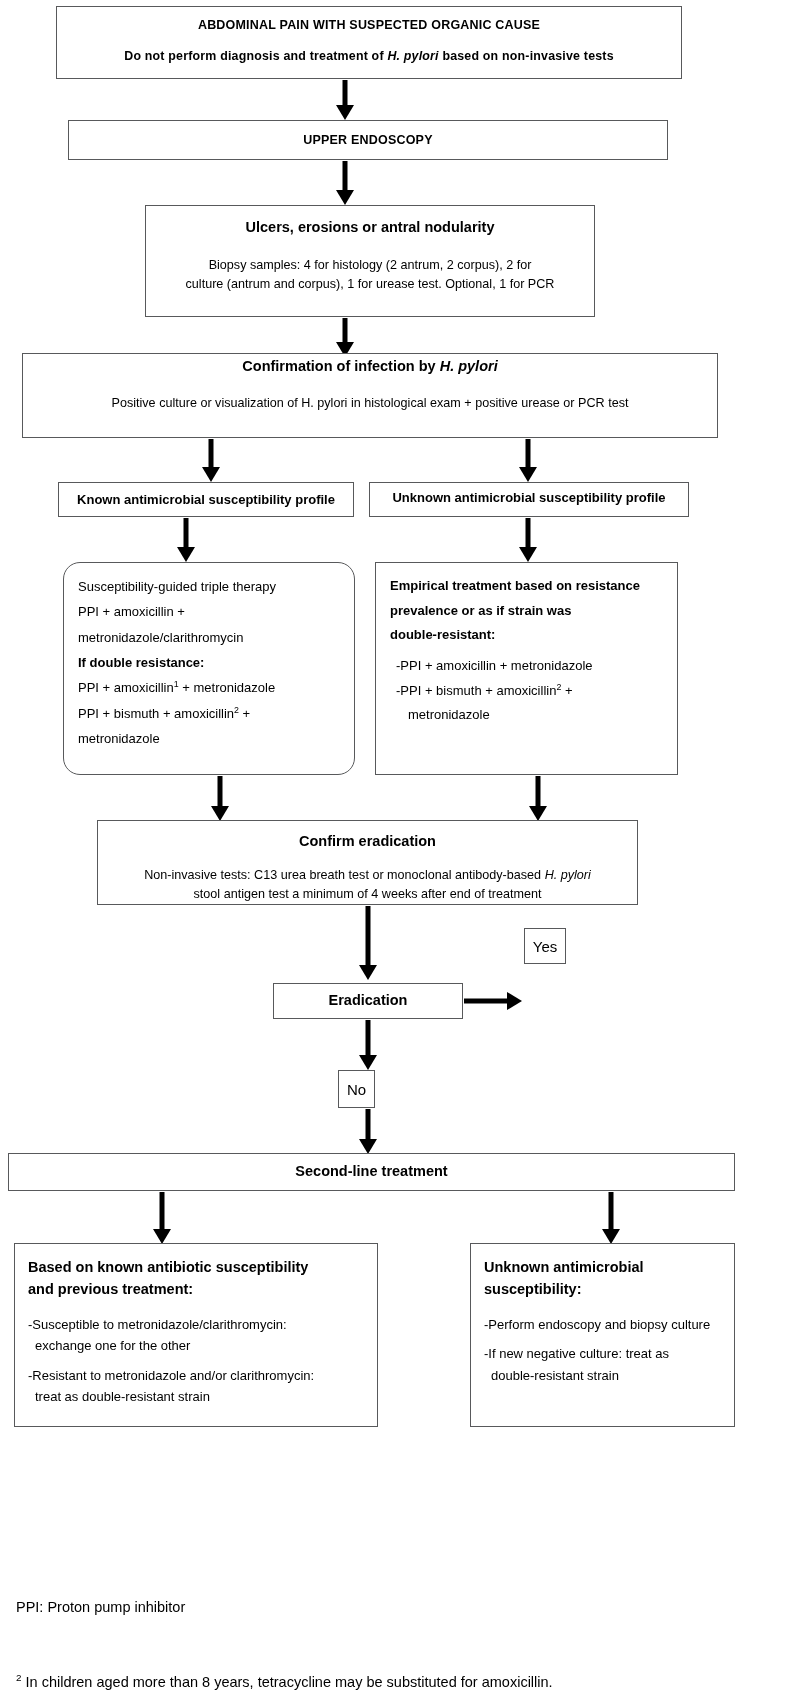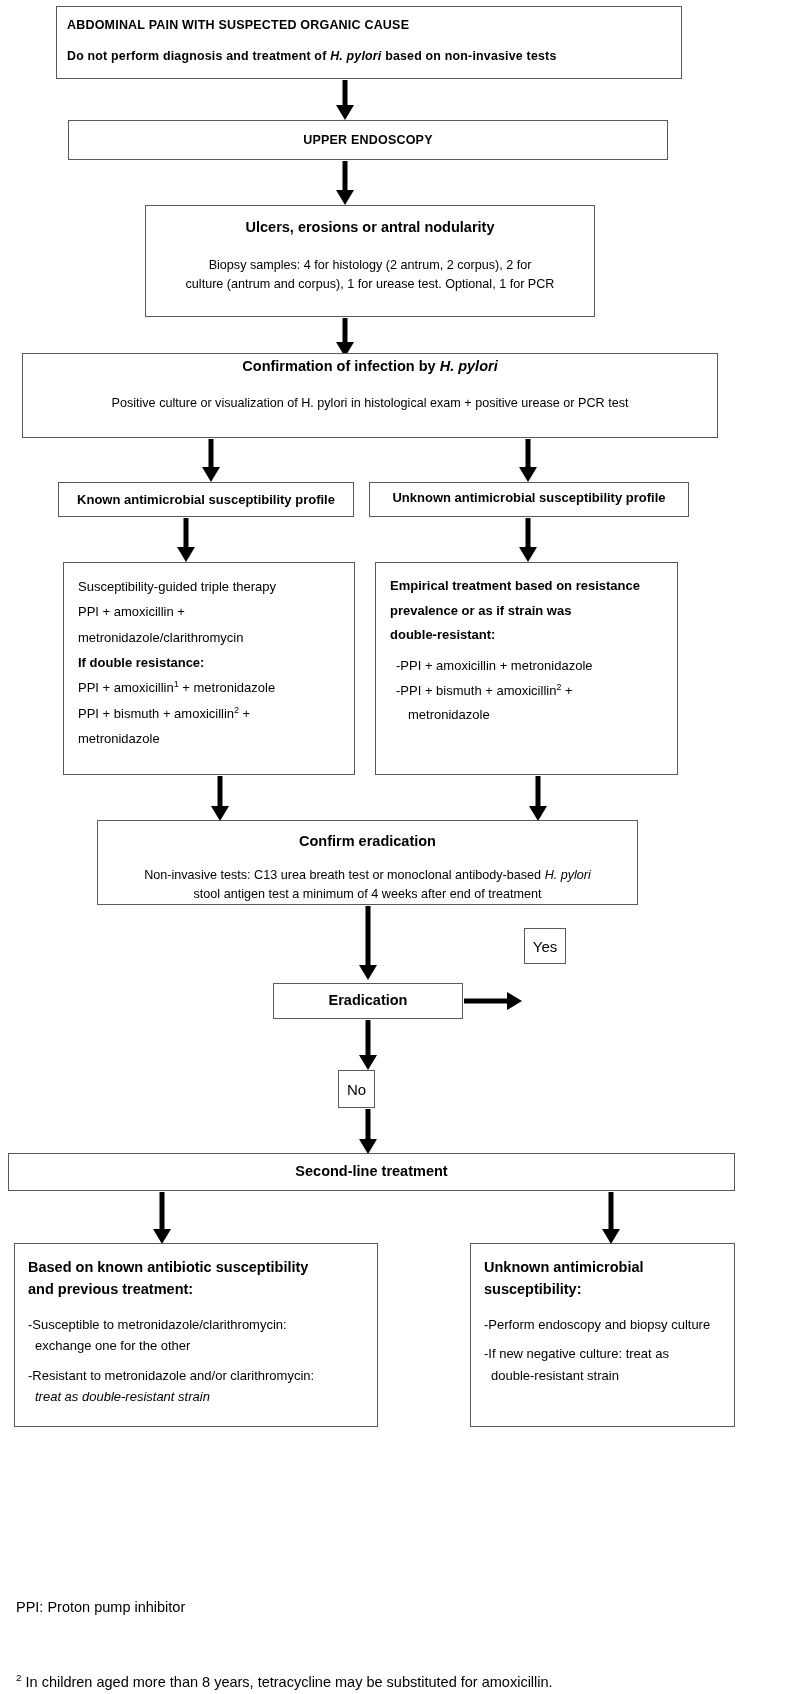--- a/index.html
+++ b/index.html
@@ -35,20 +35,21 @@
   .hdr-sm {
     font-weight: bold;
     font-size: 13px;
     line-height: 1.35;
     text-align: center;
   }
   .caps {
     font-weight: bold;
     font-size: 12.5px;
     letter-spacing: 0.2px;
+    text-align: center;
   }
   .body-c {
     font-size: 12.6px;
     line-height: 1.55;
     text-align: center;
   }
   .body-l {
     font-size: 13px;
     line-height: 1.95;
     text-align: left;
@@ -173,21 +174,21 @@
 
   <div class="varrow" style="left:175px; top:518px; height:44px;">
     <div class="shaft" style="height:30px;"></div>
     <div class="head"></div>
   </div>
   <div class="varrow" style="left:517px; top:518px; height:44px;">
     <div class="shaft" style="height:30px;"></div>
     <div class="head"></div>
   </div>
 
-  <div class="box" style="left:63px; top:562px; width:292px; height:213px; padding:11px 0 0 14px;">
+  <div class="box" style="left:63px; top:562px; width:292px; height:213px; padding:11px 0 0 14px;border-radius:17px;">
     <div class="body-l">Susceptibility-guided triple therapy</div>
     <div class="body-l">PPI + amoxicillin +</div>
     <div class="body-l">metronidazole/clarithromycin</div>
     <div class="body-l b">If double resistance:</div>
     <div class="body-l"><span>PPI + amoxicillin</span><sup>1</sup><span> + metronidazole</span></div>
     <div class="body-l"><span>PPI + bismuth + amoxicillin</span><sup>2</sup><span> +</span></div>
     <div class="body-l">metronidazole</div>
   </div>
 
   <div class="box" style="left:375px; top:562px; width:303px; height:213px; padding:11px 0 0 14px;">
@@ -258,21 +259,21 @@
     <div class="shaft" style="height:38px;"></div>
     <div class="head"></div>
   </div>
 
   <div class="box" style="left:14px; top:1243px; width:364px; height:184px; padding:12px 0 0 13px;">
     <div class="body-l2 b" style="font-size:14.5px; line-height:1.55;">Based on known antibiotic susceptibility</div>
     <div class="body-l2 b" style="font-size:14.5px; line-height:1.55;">and previous treatment:</div>
     <div class="body-l2" style="margin-top:13px; line-height:1.65;">-Susceptible to metronidazole/clarithromycin:</div>
     <div class="body-l2" style="line-height:1.65; padding-left:7px;">exchange one for the other</div>
     <div class="body-l2" style="margin-top:8px; line-height:1.65;">-Resistant to metronidazole and/or clarithromycin:</div>
-    <div class="body-l2" style="line-height:1.65; padding-left:7px;font-style:italic;">treat as double-resistant strain</div>
+    <div class="body-l2" style="line-height:1.65; padding-left:7px;">treat as double-resistant strain</div>
   </div>
 
   <div class="box" style="left:470px; top:1243px; width:265px; height:184px; padding:12px 0 0 13px;">
     <div class="body-l2 b" style="font-size:14.5px; line-height:1.55;">Unknown antimicrobial</div>
     <div class="body-l2 b" style="font-size:14.5px; line-height:1.55;">susceptibility:</div>
     <div class="body-l2" style="margin-top:13px; line-height:1.65;">-Perform endoscopy and biopsy culture</div>
     <div class="body-l2" style="margin-top:8px; line-height:1.65;">-If new negative culture: treat as</div>
     <div class="body-l2" style="line-height:1.65; padding-left:7px;">double-resistant strain</div>
   </div>
 

